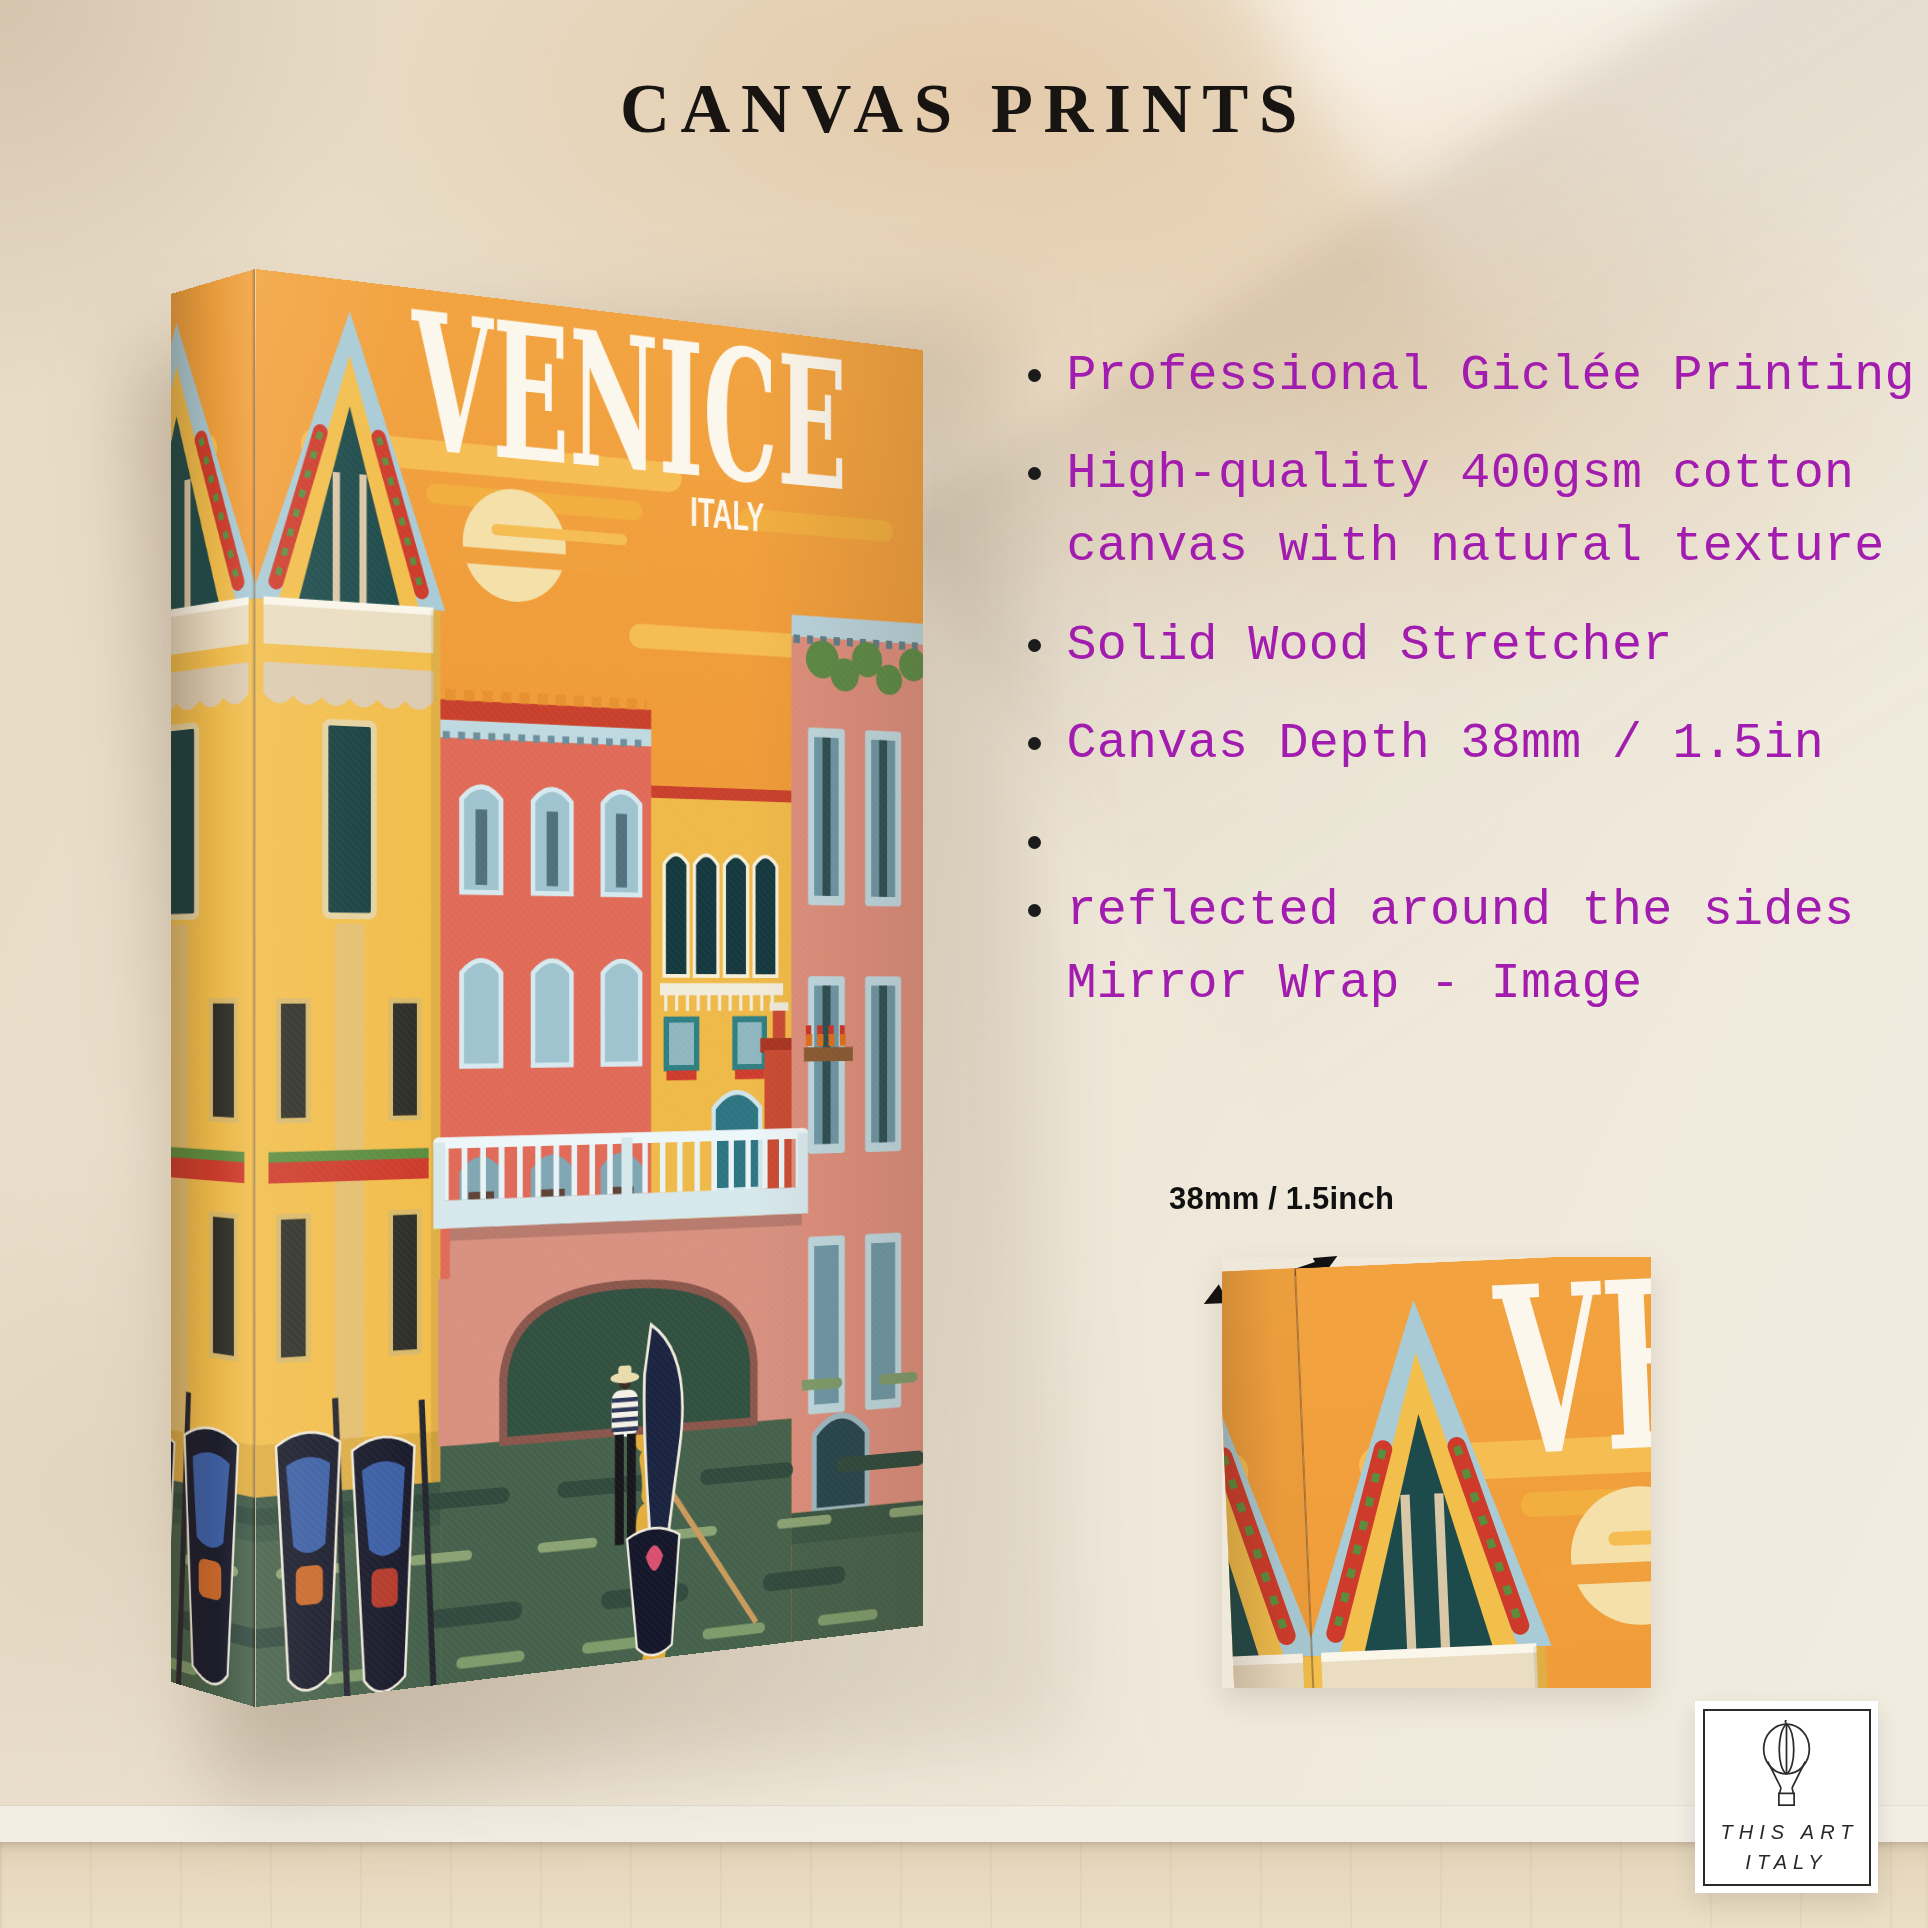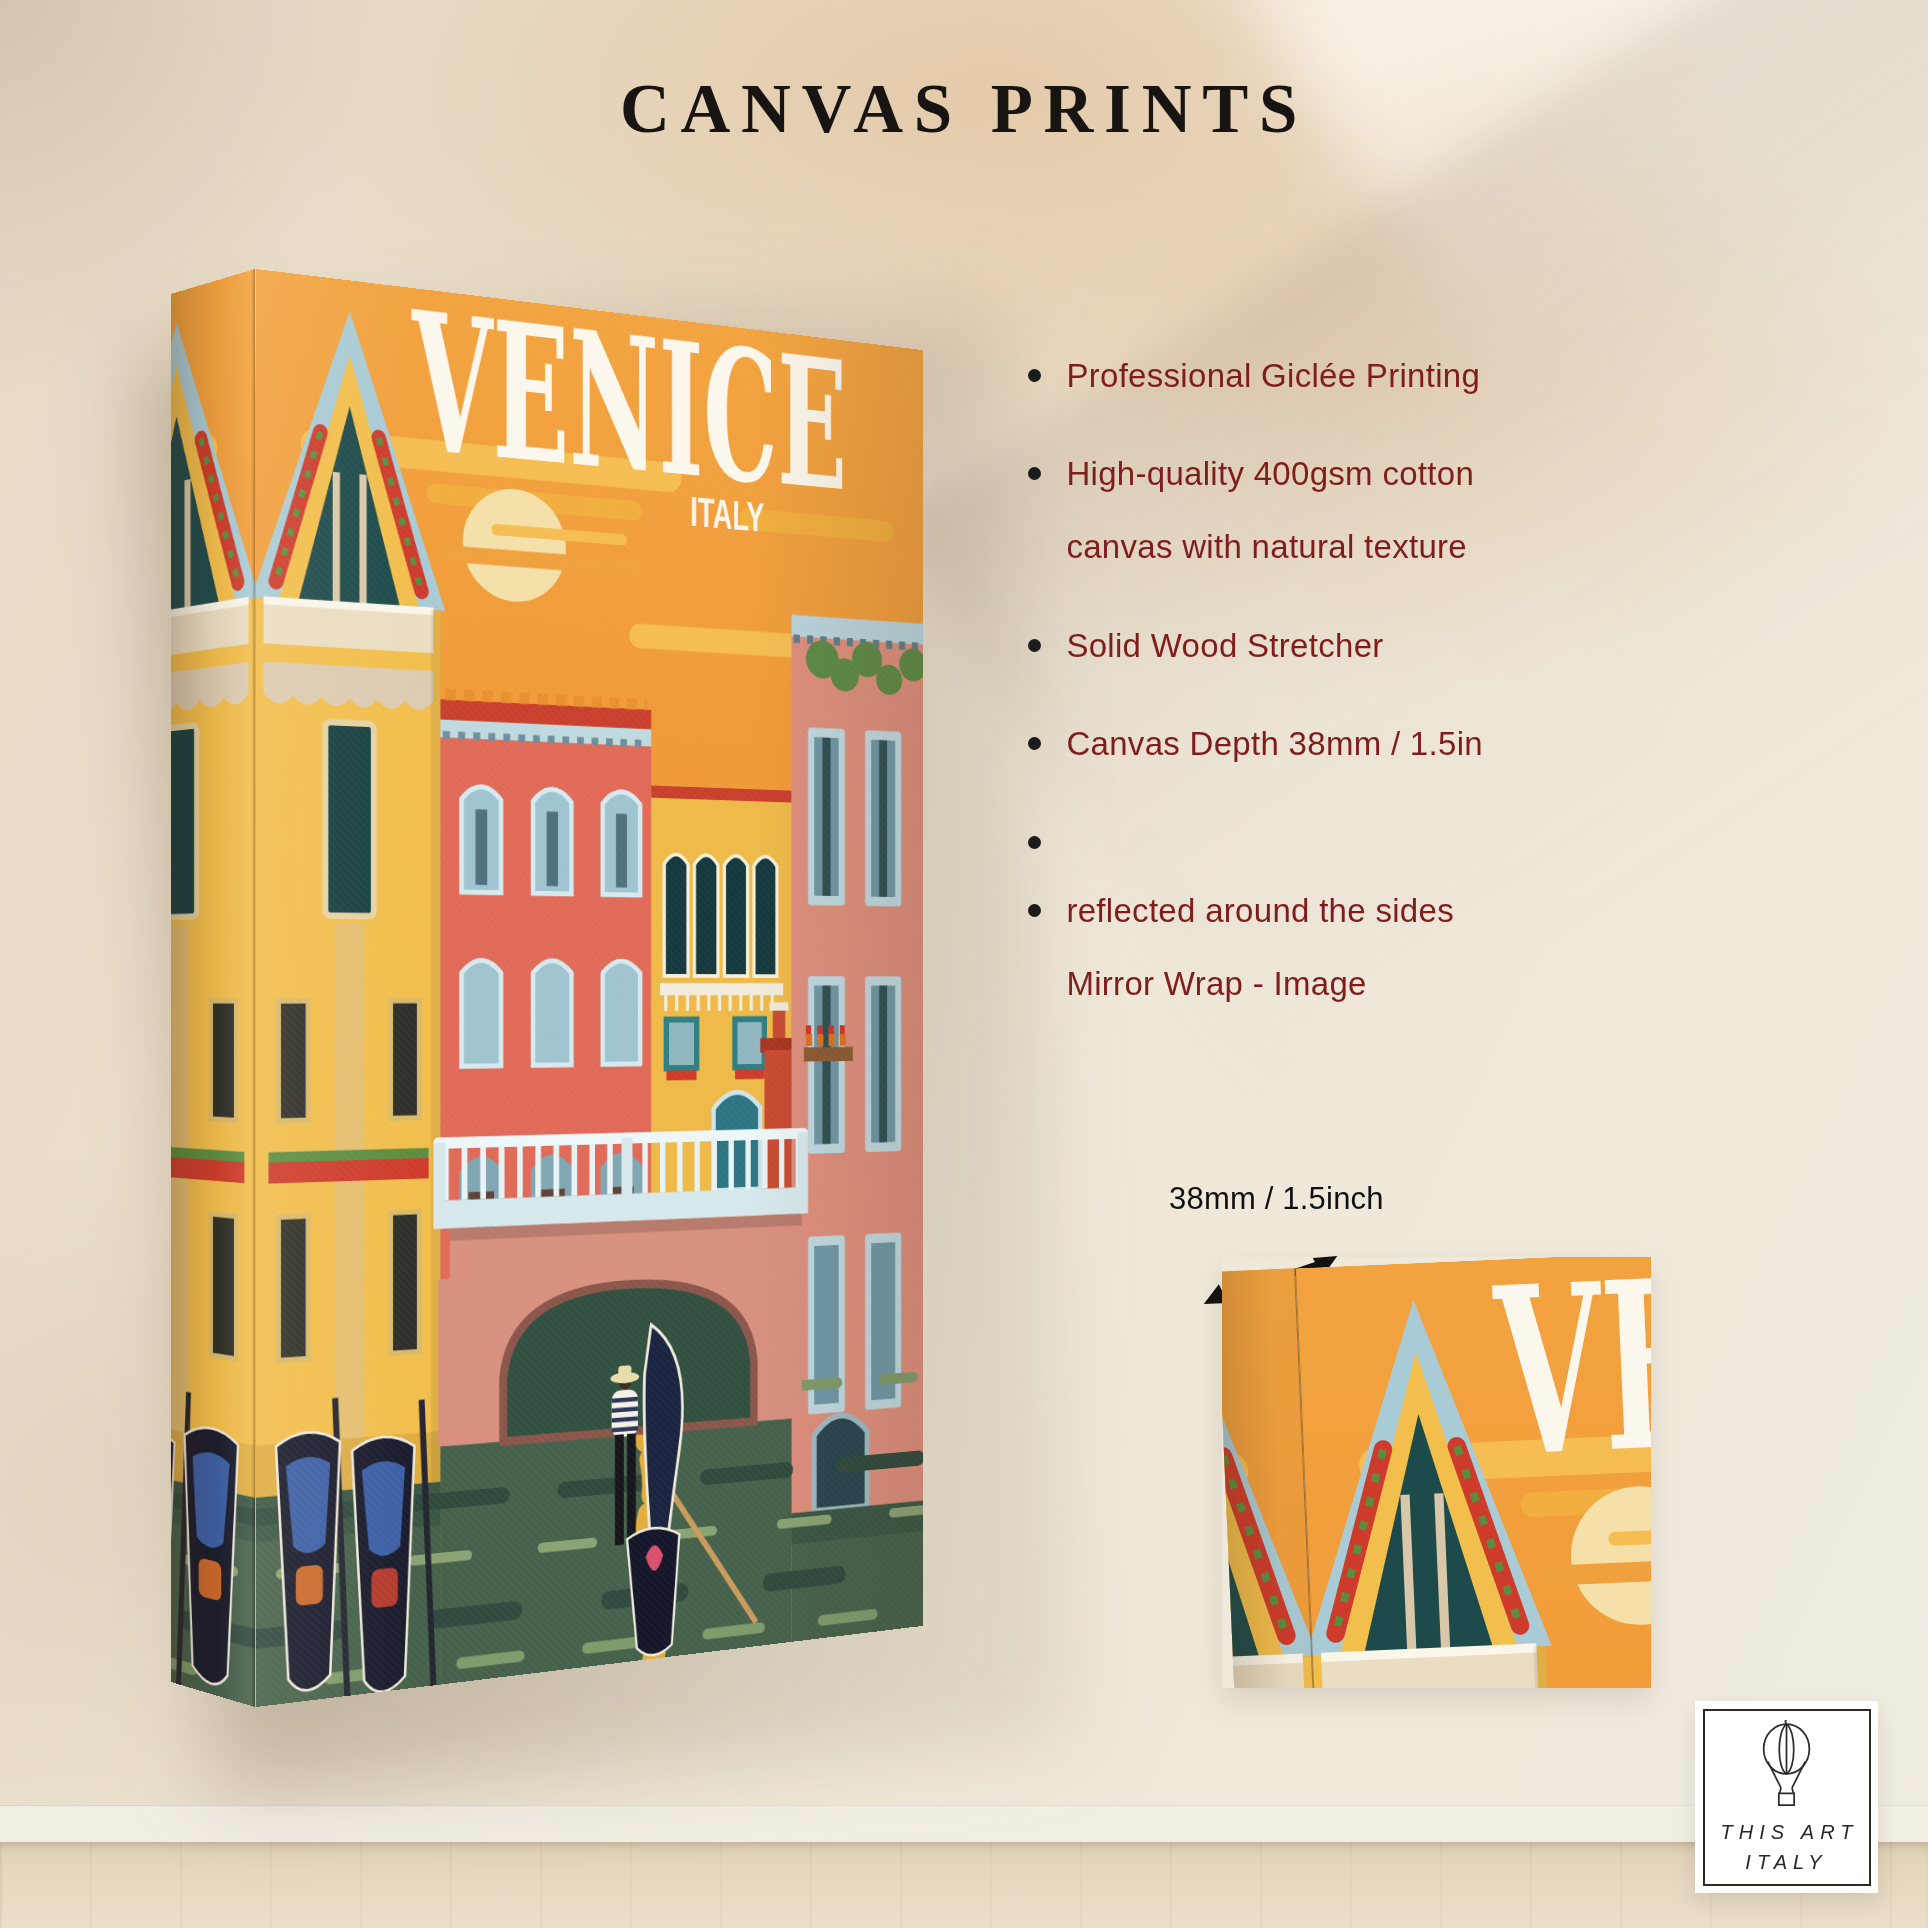--- a/index.html
+++ b/index.html
@@ -45,24 +45,24 @@
   .art{display:block;}
   .face-front .art{width:782px;height:1438px;}
   .side-inner{position:absolute;left:0;top:0;width:782px;height:1438px;transform:translateX(106px) scaleX(-1);transform-origin:0 0;}
   .side-inner .art{width:782px;height:1438px;}
   .defs-svg{position:absolute;width:0;height:0;}
 
   
   .features{position:absolute;left:1028px;top:339px;width:866px;margin:0;padding:0;list-style:none;}
   .features li{display:flex;align-items:flex-start;gap:25.4px;margin:0 0 25.4px 0;}
   .dot{flex:0 0 auto;width:13px;height:13px;margin-top:30px;border-radius:50%;background:#1b1b1b;}
-  .ftext span{display:block;line-height:73px;white-space:nowrap;font-size:33px;letter-spacing:0.3px;color:#7f1d1d;}
-
-  
-  .depth-label{position:absolute;left:1169px;top:1181px;font-size:31px;font-weight:400;color:#101010;letter-spacing:0.2px;}
+  .ftext span{display:block;line-height:73px;white-space:nowrap;font-size:50px;letter-spacing:0.3px;color:#a21caf;font-family:Liberation Mono, monospace;}
+
+  
+  .depth-label{position:absolute;left:1169px;top:1181px;font-size:31px;font-weight:700;color:#101010;letter-spacing:0.2px;}
   .depth-arrow{position:absolute;left:1198px;top:1241px;}
 
   
   .detail{position:absolute;left:1222px;top:1257px;width:429px;height:431px;overflow:hidden;box-shadow:0 13px 28px rgba(90,70,50,.15);}
   .detail-rot{position:absolute;left:-5.6px;top:11.3px;width:546px;height:546px;transform:rotate(-2.5deg);transform-origin:85px 0;}
   .d-side{position:absolute;left:0;top:0;width:79px;height:100%;overflow:hidden;background:#EE9433;}
   .d-side-inner{position:absolute;left:0;top:0;width:923px;height:1695px;transform:translateX(79px) scaleX(-1);transform-origin:0 0;}
   .d-side-shade{position:absolute;inset:0;background:linear-gradient(to right,rgba(70,44,20,.20),rgba(70,44,20,.04) 70%);}
   .d-front{position:absolute;left:79px;top:0;width:467px;height:100%;overflow:hidden;}
   .d-front .art,.d-side-inner .art{width:923px;height:1695px;}

